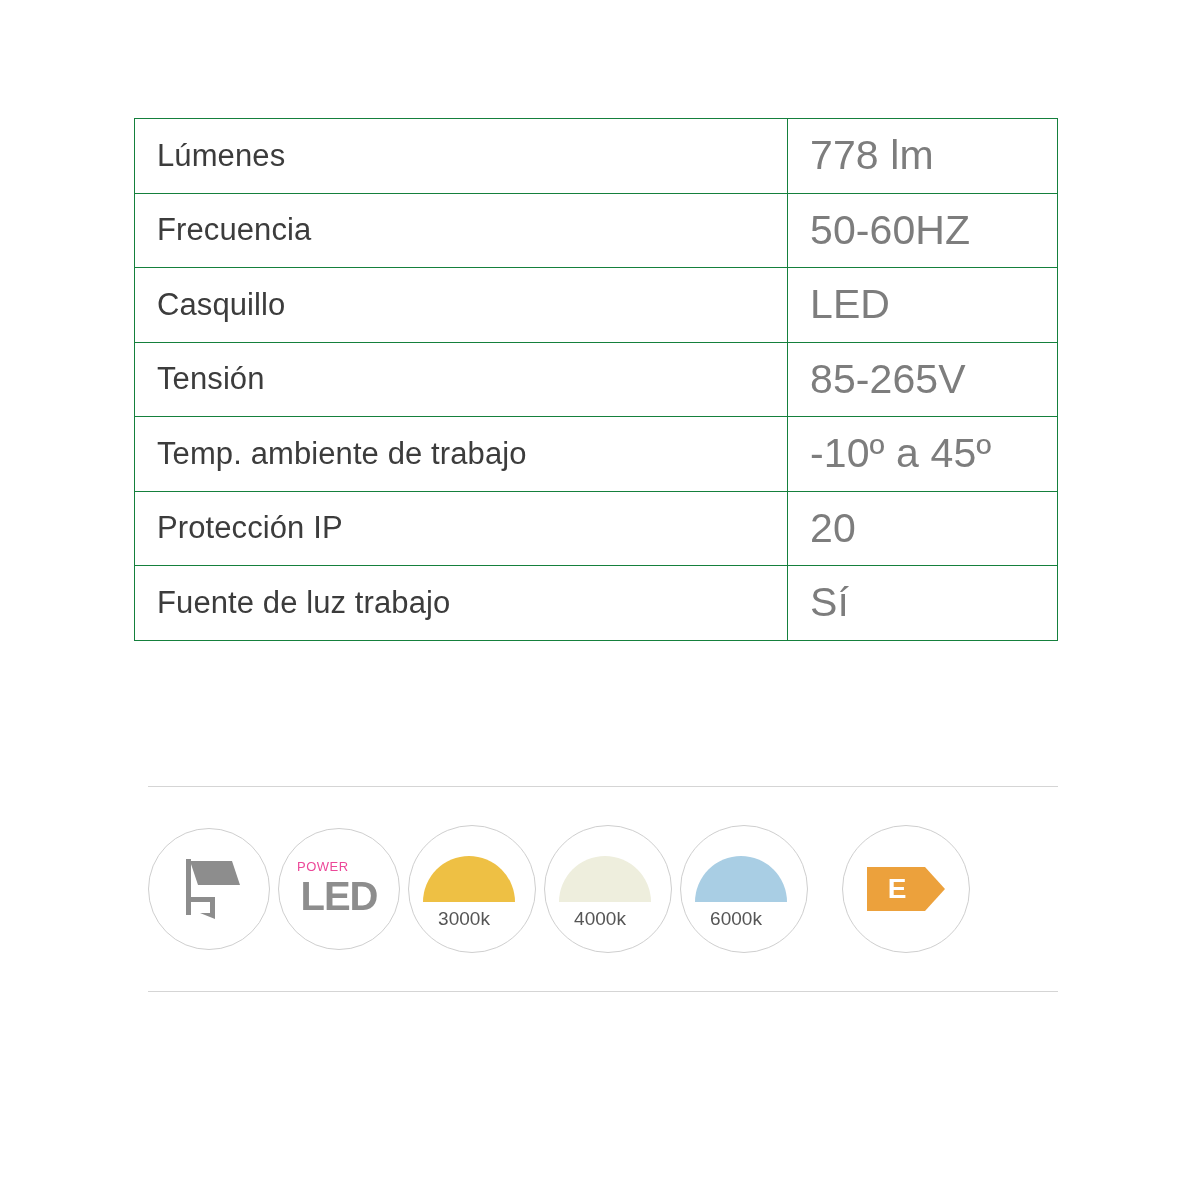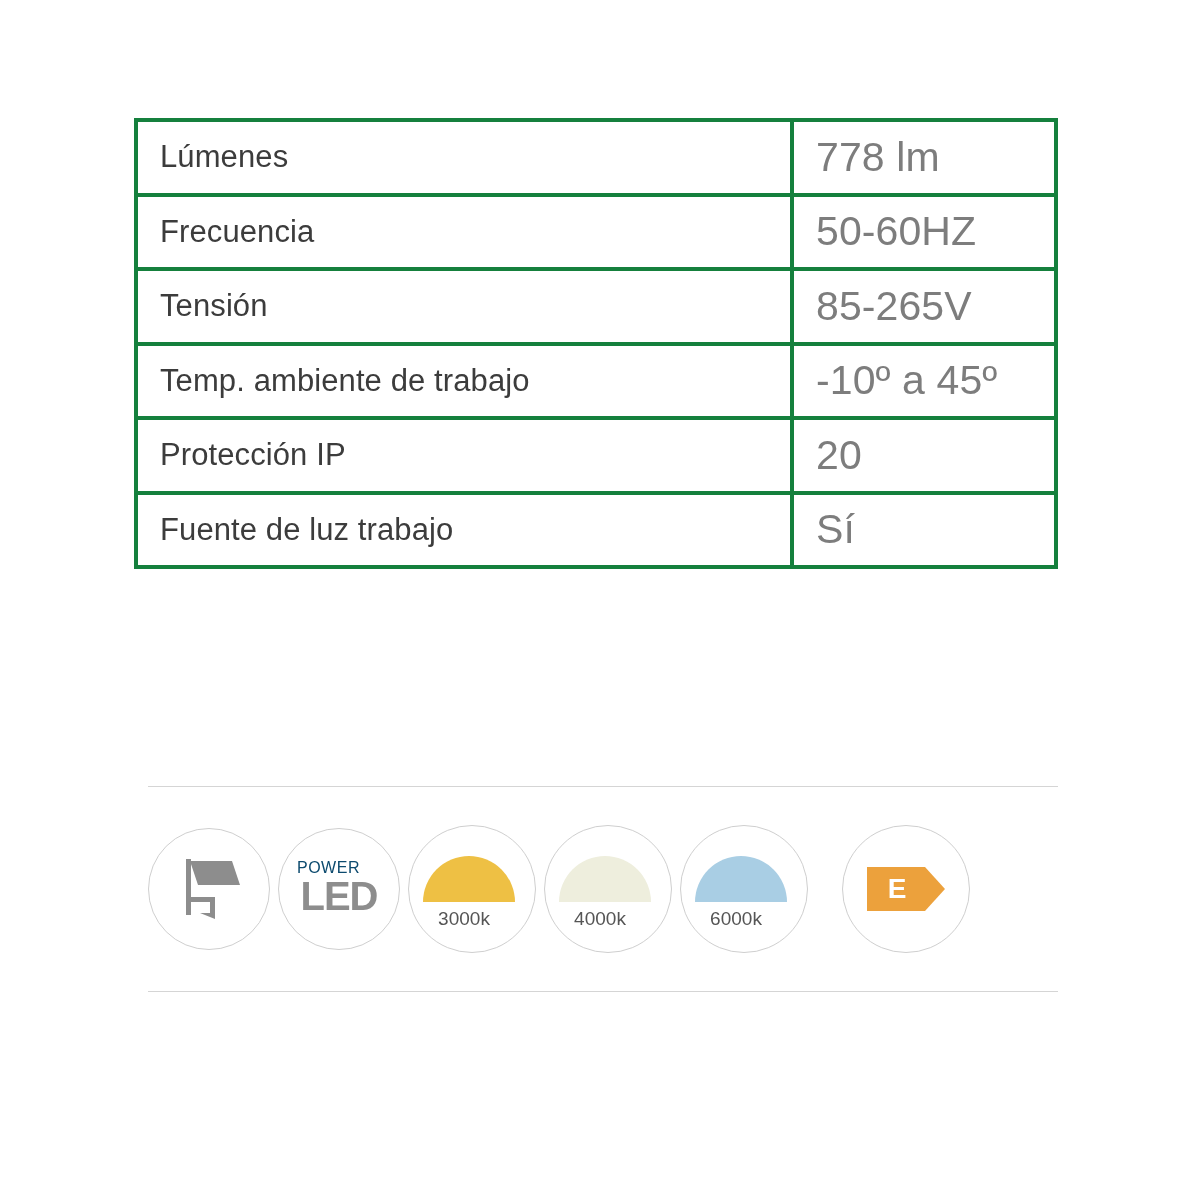--- a/index.html
+++ b/index.html
@@ -29,21 +29,21 @@
     left: 134px;
     top: 118px;
     width: 924px;
     border-collapse: collapse;
     table-layout: fixed;
   }
   .spec-table tr {
     height: 74.5px;
   }
   .spec-table td {
-    border: 4px solid #15803d;
+    border: 1px solid #15803d;
     padding: 0 0 0 22px;
     vertical-align: middle;
     font-weight: normal;
   }
   .spec-table td.label {
     width: 630px;
     font-size: 31px;
     color: #3c3c3c;
     letter-spacing: 0.1px;
   }
@@ -102,22 +102,22 @@
     width: 100%;
     height: 100%;
     display: flex;
     align-items: center;
     justify-content: center;
   }
   .led-power {
     position: absolute;
     top: 30px;
     left: 18px;
-    font-size: 16px;
-    color: #0c4a6e;
+    font-size: 13px;
+    color: #ec4899;
     letter-spacing: 0.5px;
   }
   .led-text {
     font-size: 40px;
     color: #8d8d8d;
     font-weight: bold;
     letter-spacing: -1px;
     margin-top: 14px;
   }
 
@@ -191,20 +191,24 @@
 
   <table class="spec-table">
     <tbody>
       <tr>
         <td class="label">Lúmenes</td>
         <td class="value">778 lm</td>
       </tr>
       <tr>
         <td class="label">Frecuencia</td>
         <td class="value">50-60HZ</td>
+      </tr>
+      <tr>
+        <td class="label">Casquillo</td>
+        <td class="value">LED</td>
       </tr>
       <tr>
         <td class="label">Tensión</td>
         <td class="value">85-265V</td>
       </tr>
       <tr>
         <td class="label">Temp. ambiente de trabajo</td>
         <td class="value">-10º a 45º</td>
       </tr>
       <tr>

